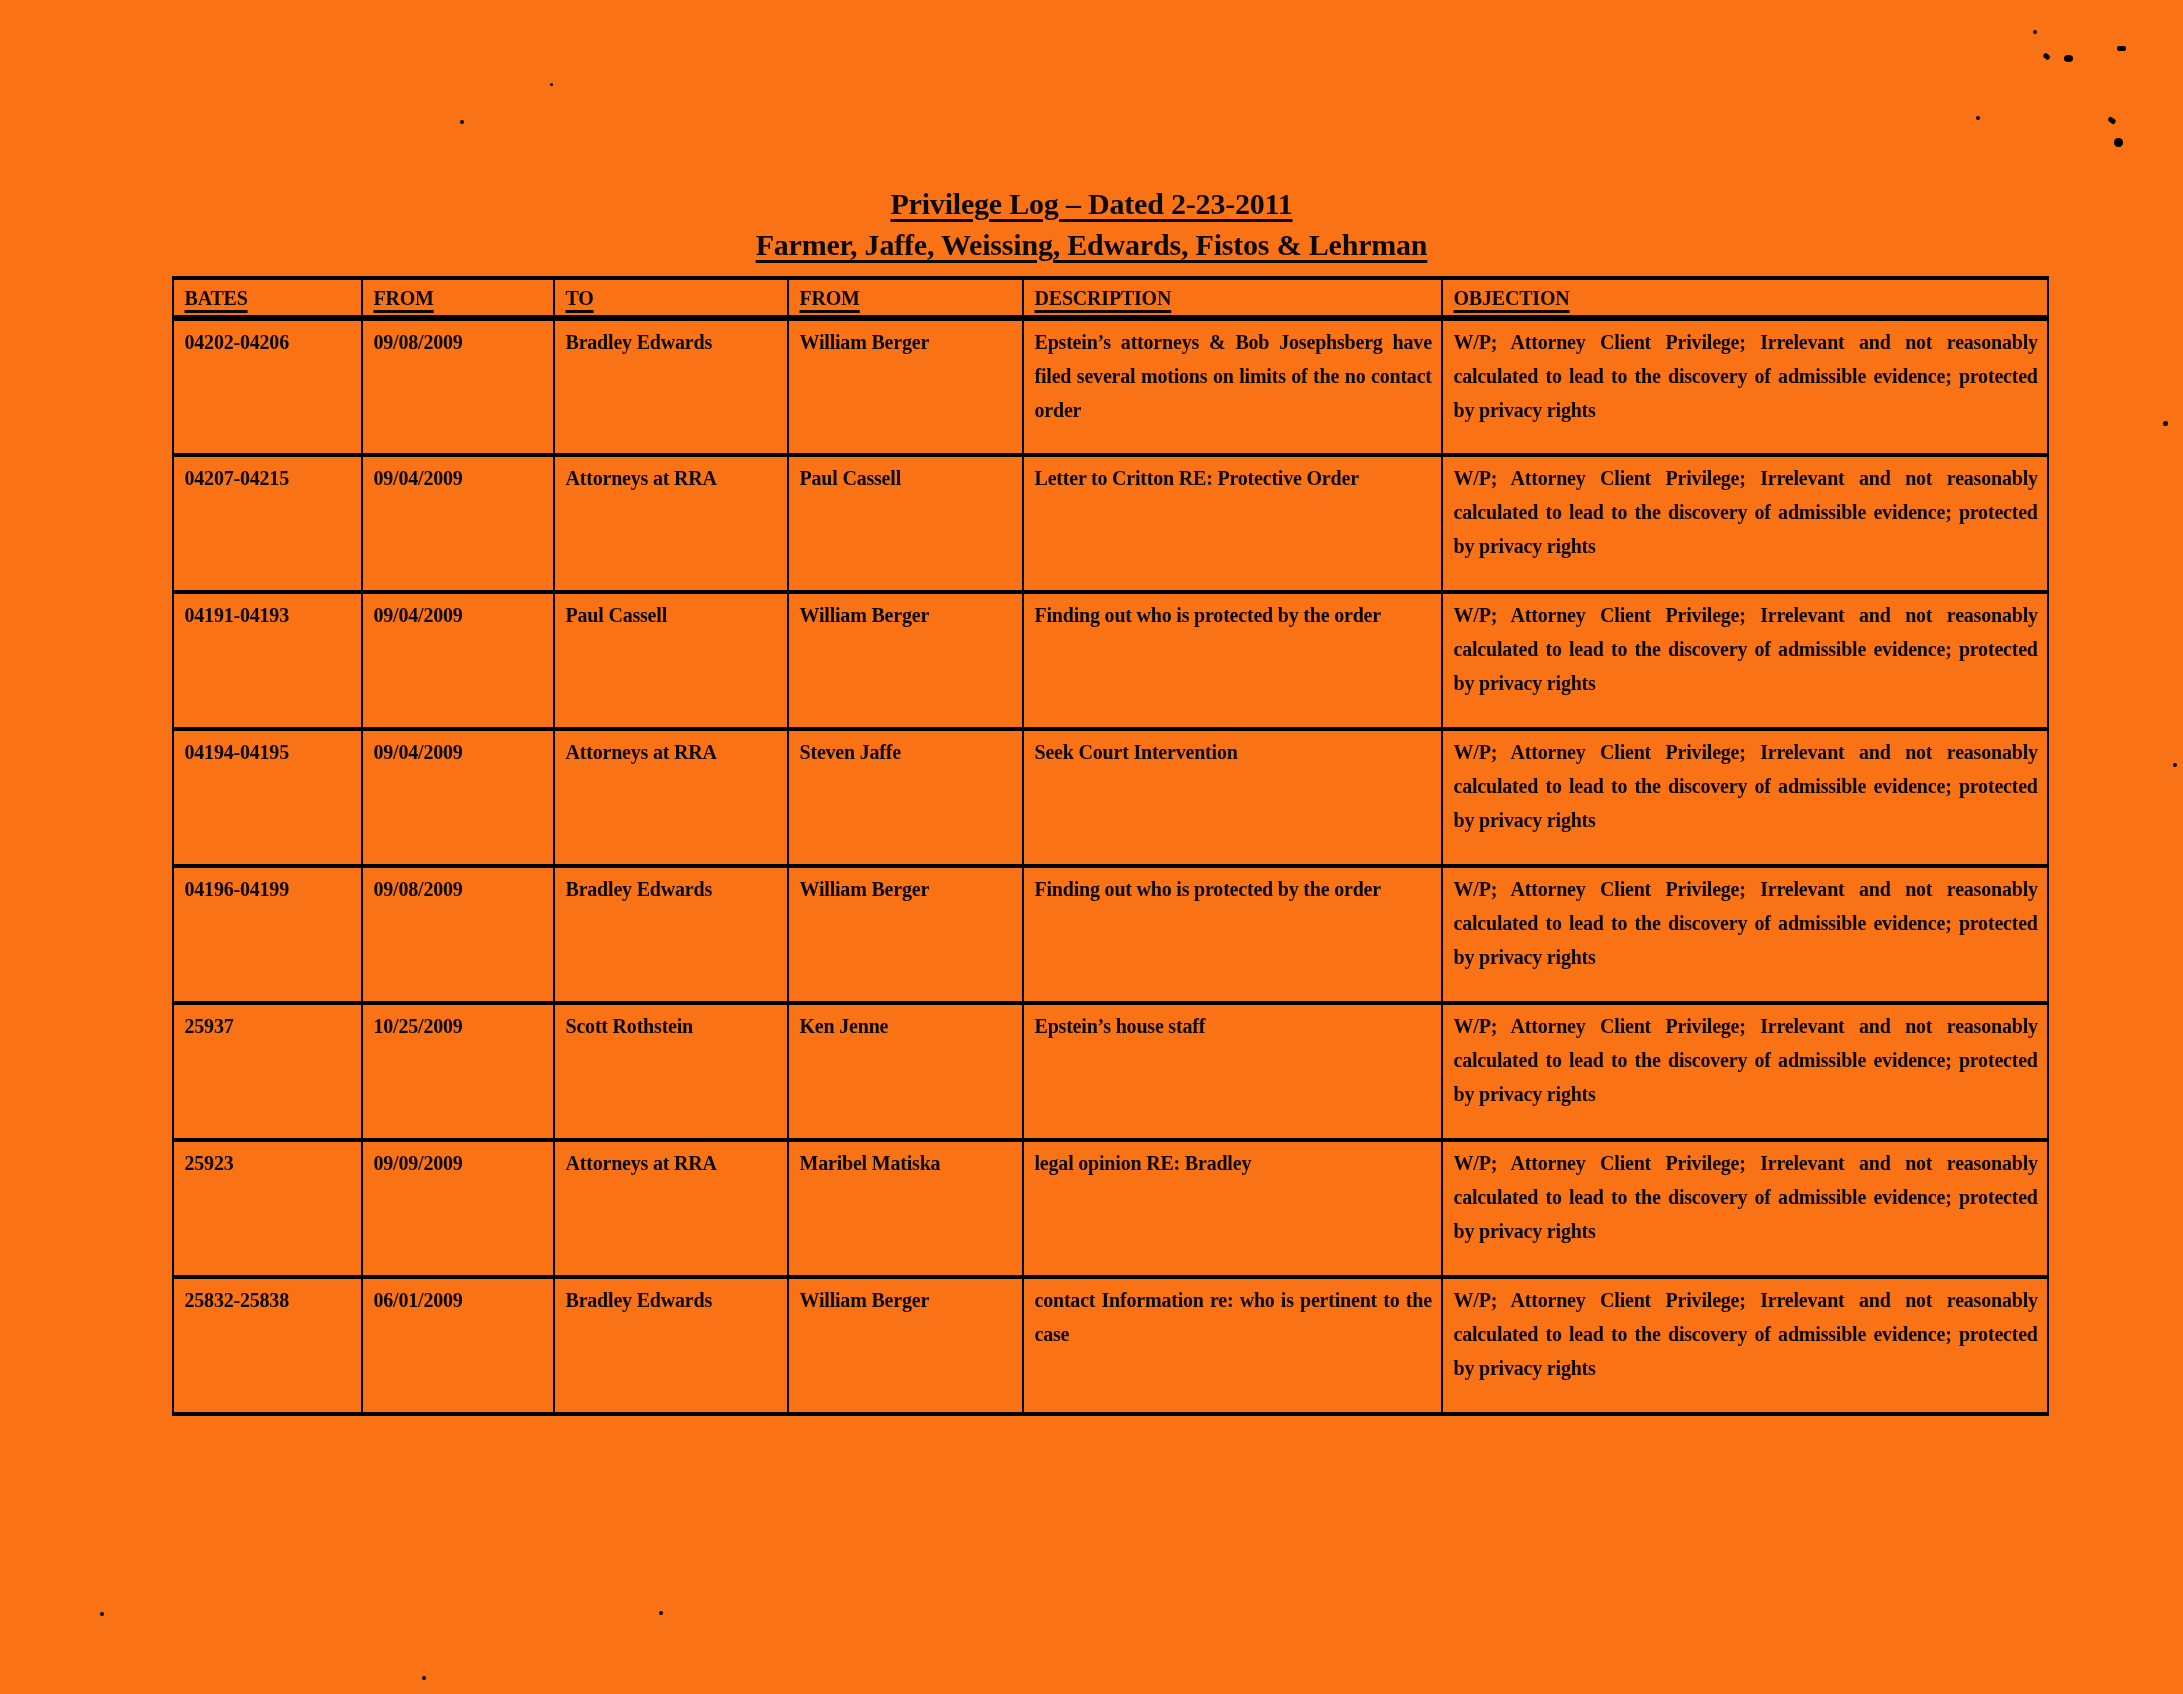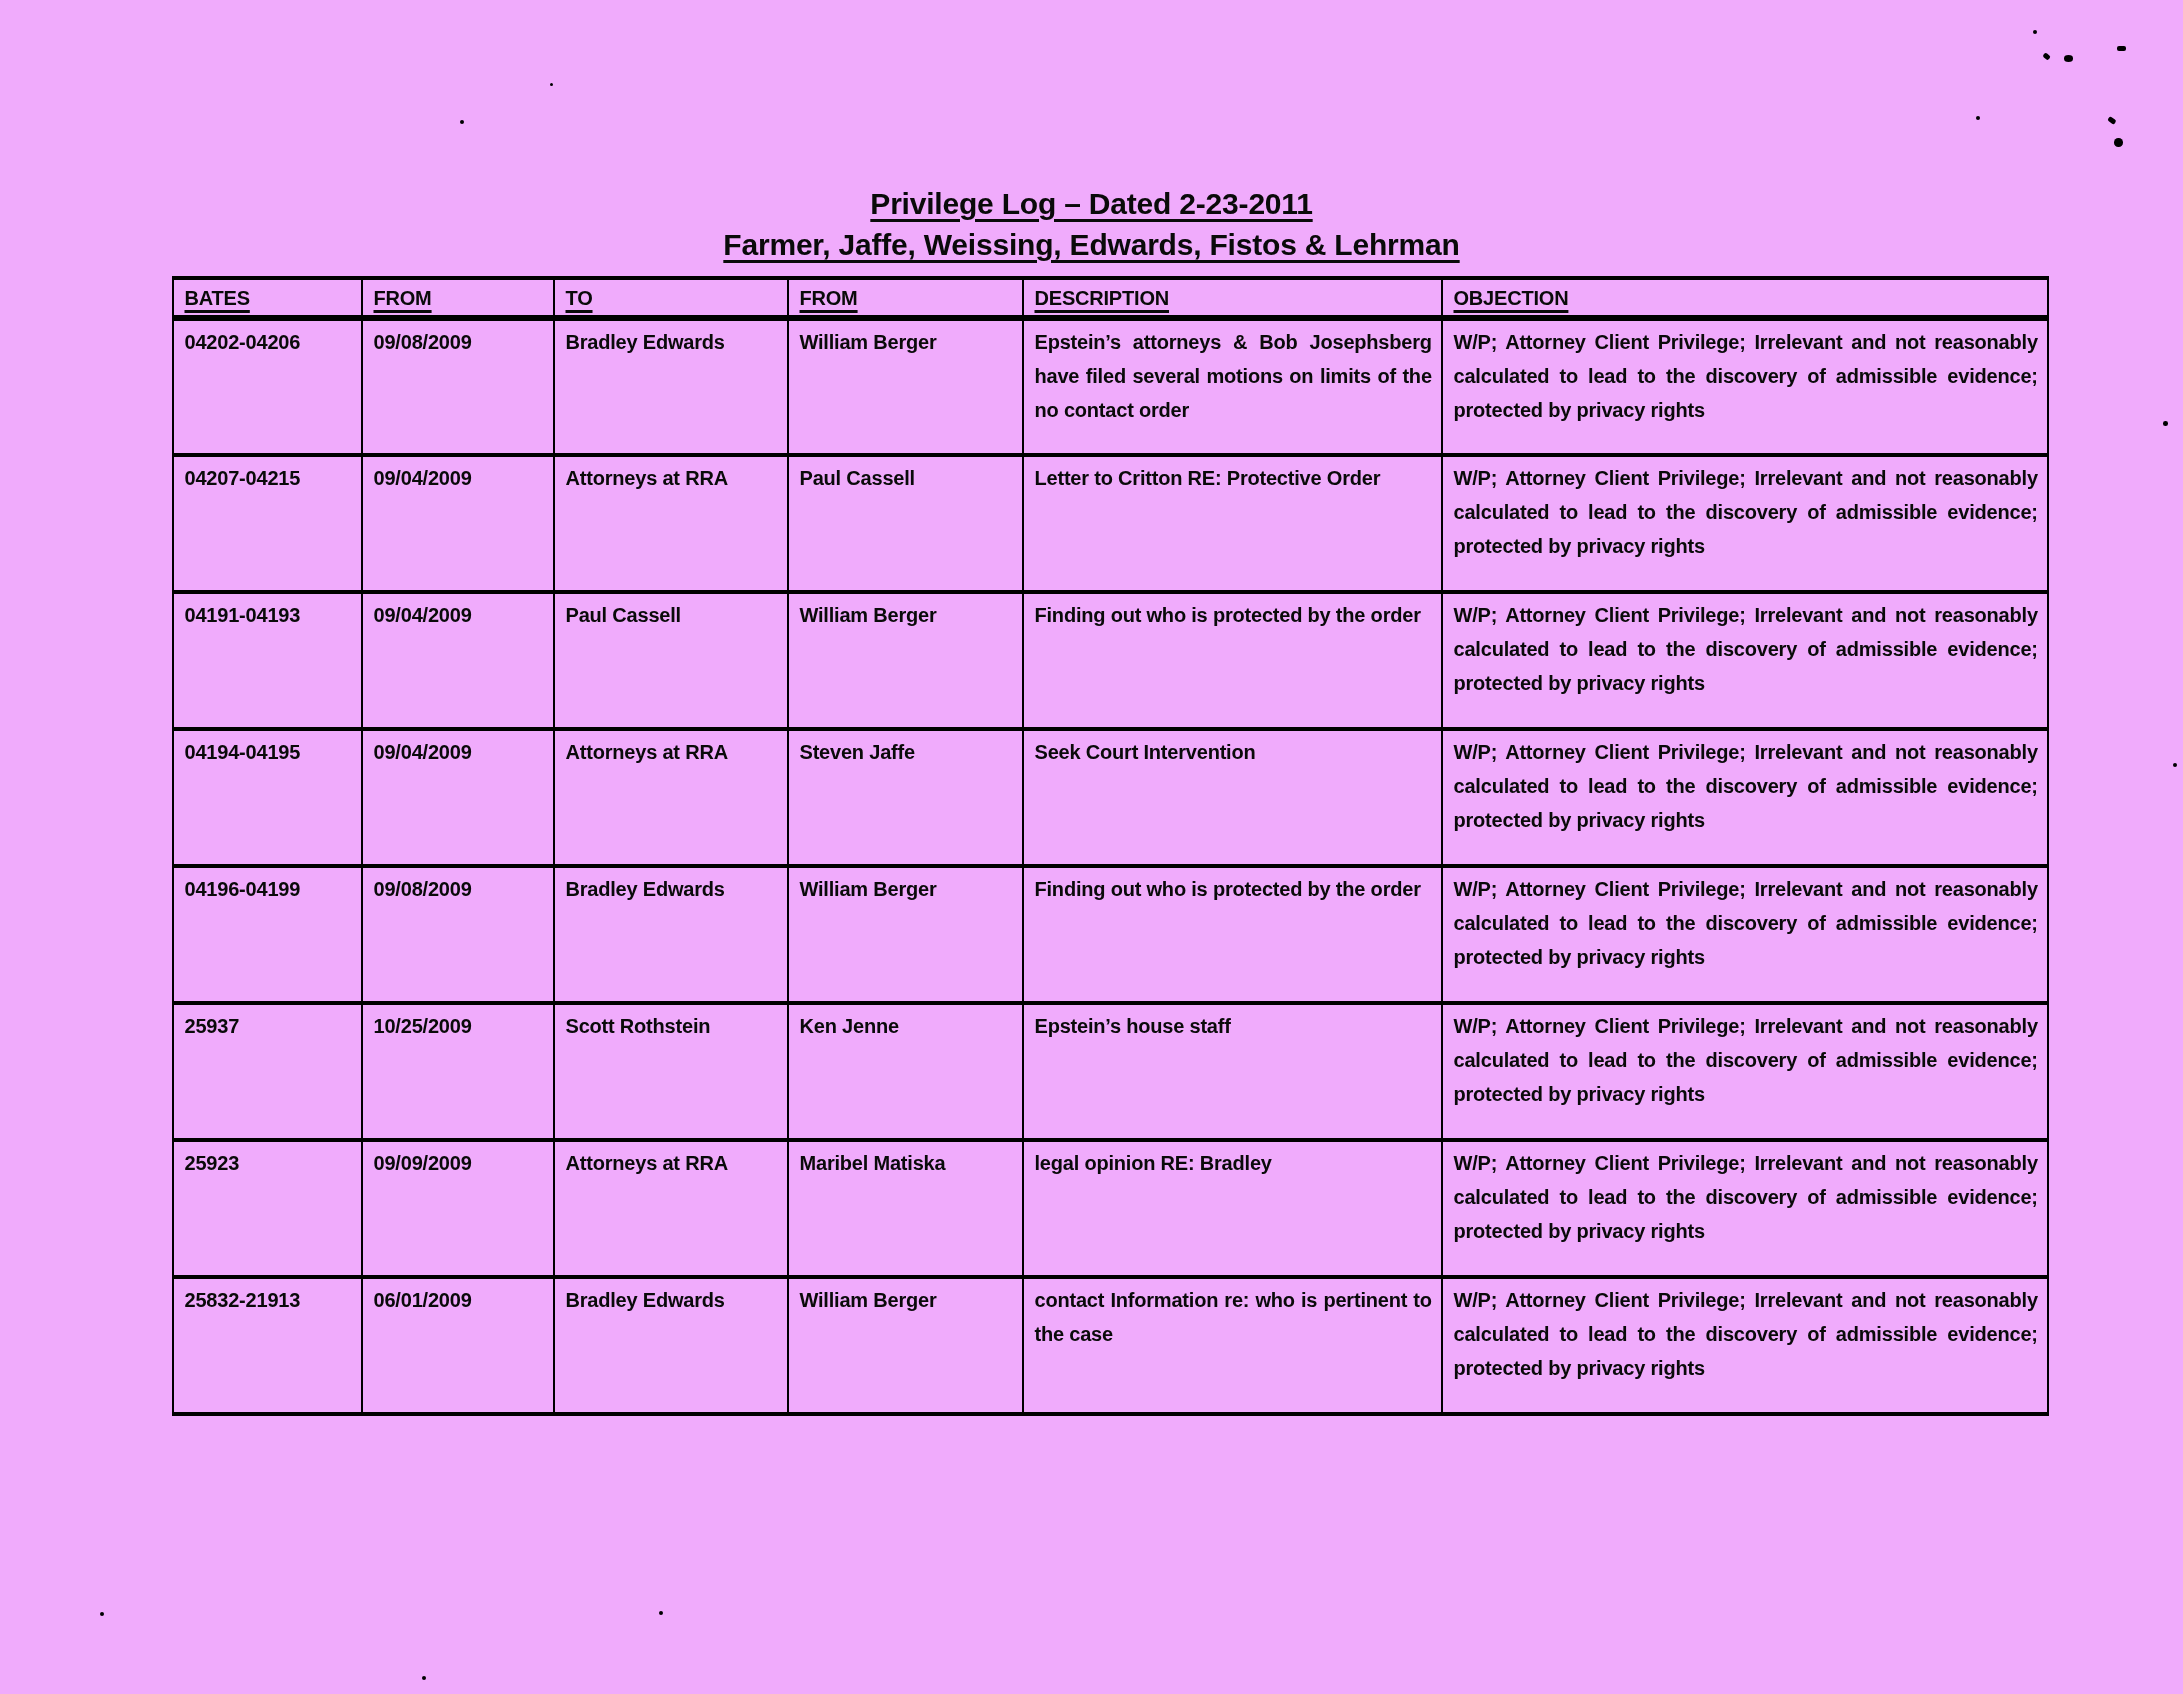--- a/index.html
+++ b/index.html
@@ -4,22 +4,22 @@
 <style>
   html, body {
     margin: 0;
     padding: 0;
     background: #ffffff;
   }
   .page {
     position: relative;
     width: 2183px;
     height: 1694px;
-    background: #f0abfc;
-    font-family: Liberation Sans, sans-serif;
+    background: #f97316;
+    font-family: Liberation Serif, serif;
     color: #0a0a0a;
     overflow: hidden;
   }
 
   
   .title-block {
     position: absolute;
     top: 183px;
     left: 0;
     width: 100%;
@@ -177,21 +177,21 @@
       </tr>
       <tr>
         <td>25923</td>
         <td>09/09/2009</td>
         <td>Attorneys at RRA</td>
         <td>Maribel Matiska</td>
         <td class="justify">legal opinion RE: Bradley</td>
         <td class="justify">W/P; Attorney Client Privilege; Irrelevant and not reasonably calculated to lead to the discovery of admissible evidence; protected by privacy rights</td>
       </tr>
       <tr>
-        <td>25832-21913</td>
+        <td>25832-25838</td>
         <td>06/01/2009</td>
         <td>Bradley Edwards</td>
         <td>William Berger</td>
         <td class="justify">contact Information re: who is pertinent to the case</td>
         <td class="justify">W/P; Attorney Client Privilege; Irrelevant and not reasonably calculated to lead to the discovery of admissible evidence; protected by privacy rights</td>
       </tr>
     </tbody>
   </table>
 
 

